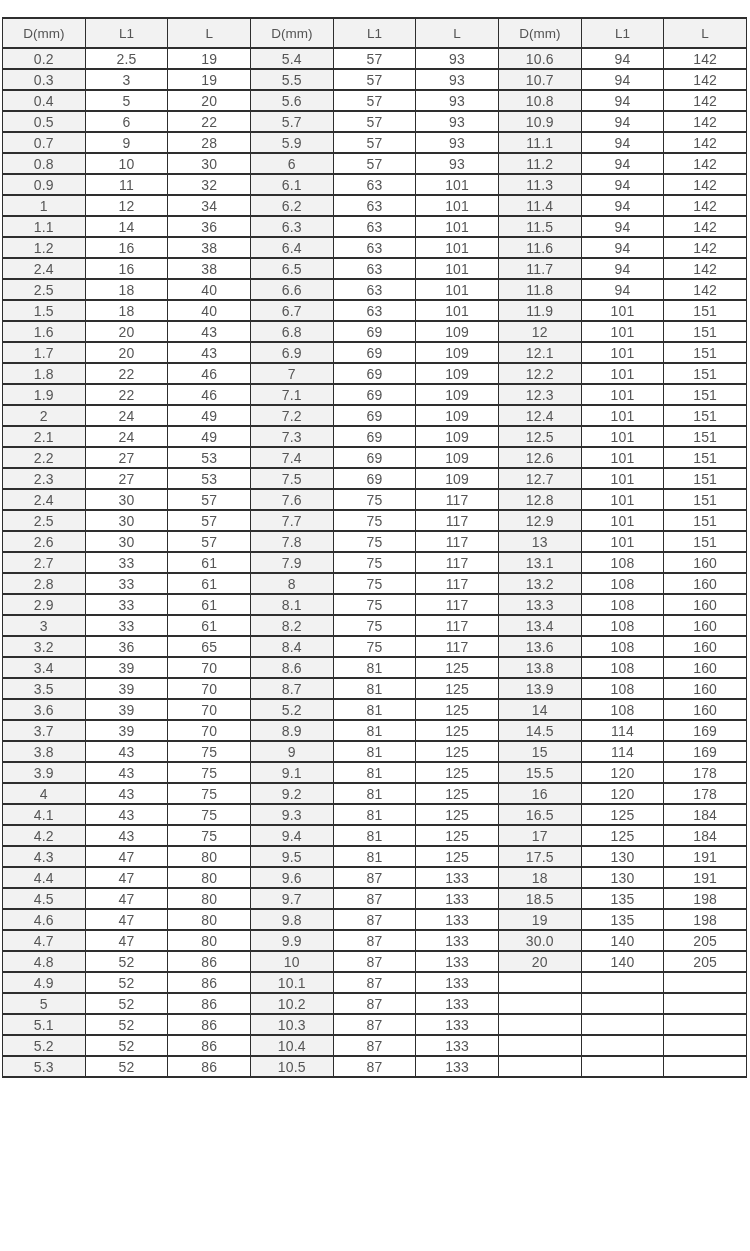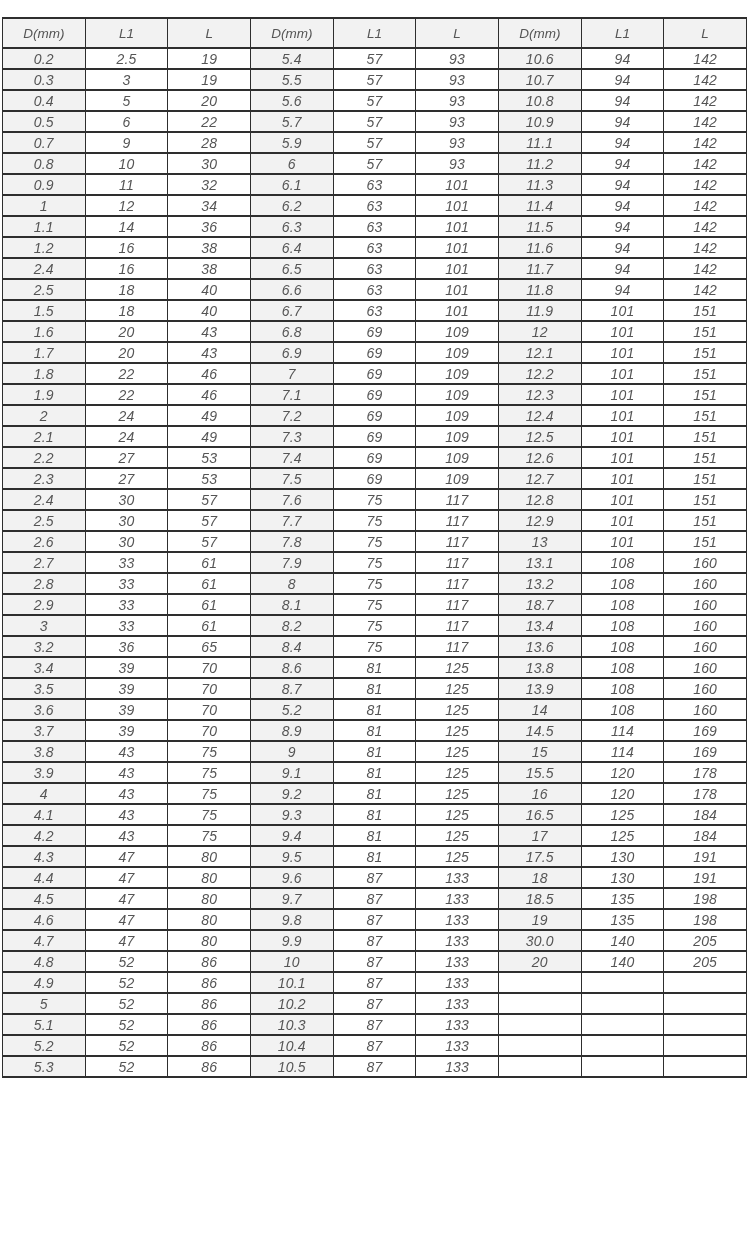--- a/index.html
+++ b/index.html
@@ -16,21 +16,20 @@
     background: var(--page-bg);
     font-family: "Liberation Sans", sans-serif;
   }
   body {
     width: 750px;
     height: 1251px;
     overflow: hidden;
   }
   .table-wrap {
     padding: 17px 3px 0 2px;
-    font-style: italic;
   }
   table.dim-table {
     border-collapse: collapse;
     table-layout: fixed;
     width: 745px;
   }
   .dim-table th,
   .dim-table td {
     border-left: 1px solid var(--border);
     border-right: 1px solid var(--border);
@@ -364,21 +363,21 @@
           <td>108</td>
           <td>160</td>
         </tr>
         <tr>
           <td class="d-col">2.9</td>
           <td>33</td>
           <td>61</td>
           <td class="d-col">8.1</td>
           <td>75</td>
           <td>117</td>
-          <td class="d-col">18.7</td>
+          <td class="d-col">13.3</td>
           <td>108</td>
           <td>160</td>
         </tr>
         <tr>
           <td class="d-col">3</td>
           <td>33</td>
           <td>61</td>
           <td class="d-col">8.2</td>
           <td>75</td>
           <td>117</td>

